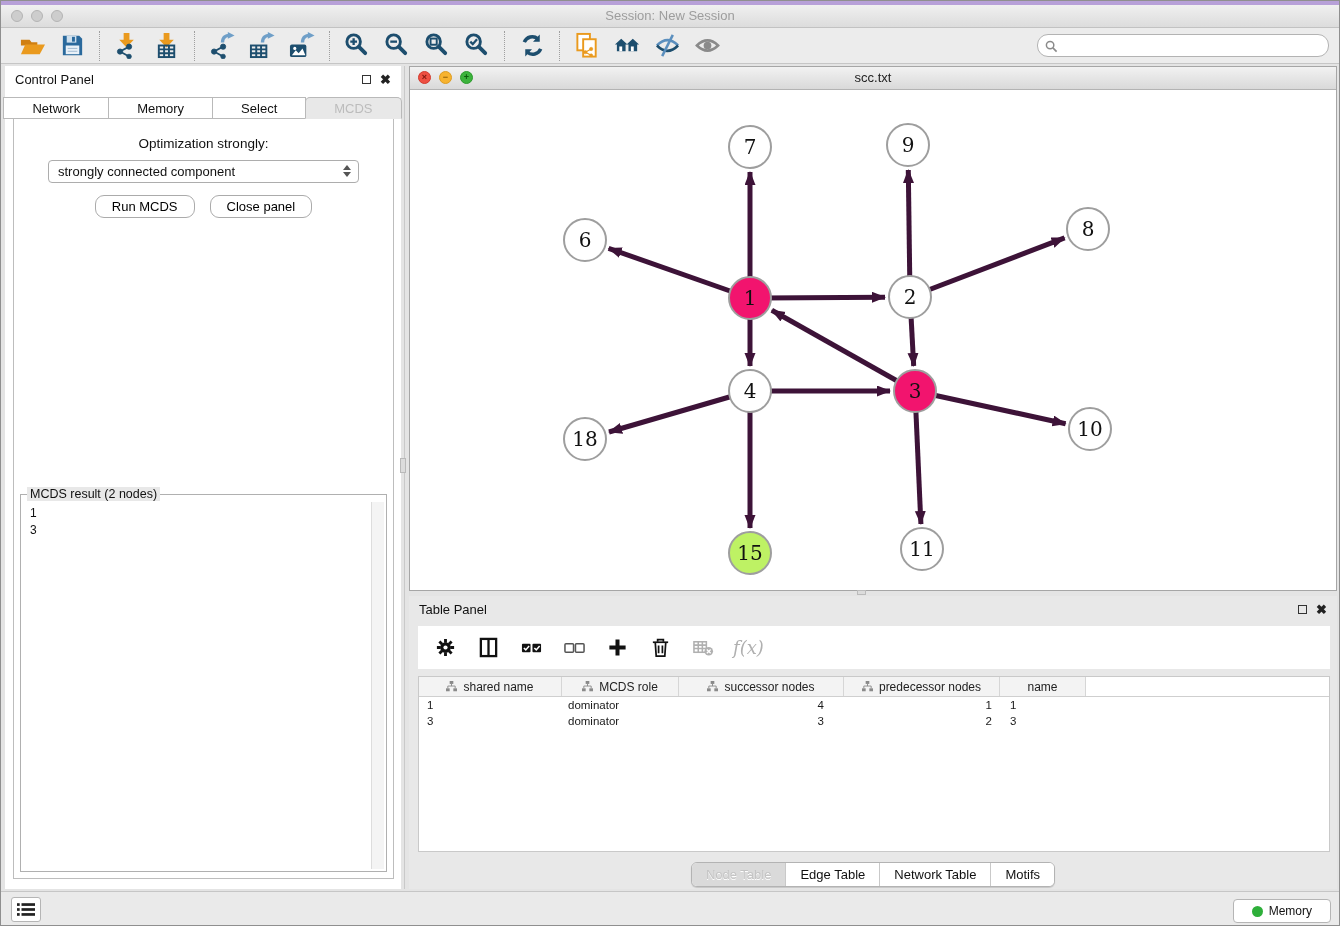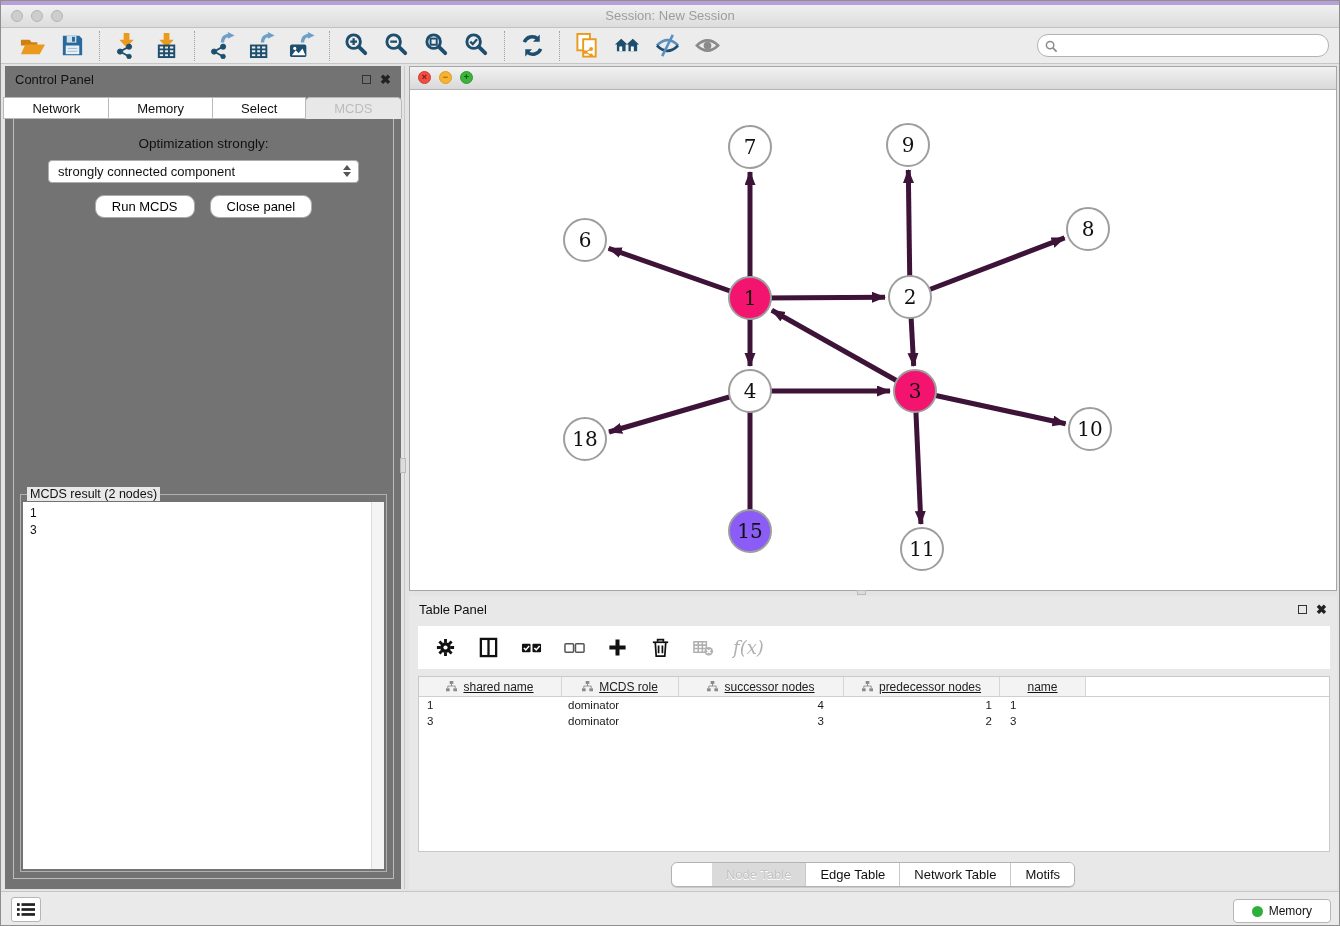--- a/index.html
+++ b/index.html
@@ -26,21 +26,21 @@
     border:1px solid #b3b3b3;border-radius:11px;position:relative;display:flex;align-items:center;}
   .searchbox svg{position:absolute;left:7px;top:5px;width:13px;height:13px;}
   .searchbox input{border:none;outline:none;background:transparent;width:100%;height:100%;
     padding-left:25px;font-size:12.5px;font-family:"Liberation Sans",sans-serif;}
   
   .panel-header{height:26px;display:flex;align-items:center;padding:0 10px;font-size:13px;}
   .panel-icons{margin-left:auto;display:flex;align-items:center;gap:9px;}
   .float-ico{width:9px;height:9px;border:1.5px solid #333;display:inline-block;}
   .close-ico{font-size:13px;font-weight:bold;color:#222;line-height:1;}
   
-  #control-panel{position:absolute;left:4px;top:65px;width:396px;height:823px;background:#737373;}
+  #control-panel{position:absolute;left:4px;top:65px;width:396px;height:823px;background:#ffffff;}
   .cp-tabs{position:absolute;left:0;right:0;top:31px;display:flex;justify-content:center;height:22px;}
   .cp-tab{padding:3px 28px 2px;font-size:13px;background:#fff;border:1px solid #b9b9b9;margin-left:-1px;
     white-space:nowrap;z-index:2;}
   .cp-tab.active{background:#e8e8e8;color:#bcbcbc;border-bottom:1px solid #e8e8e8;
     border-radius:5px 5px 0 0;z-index:3;}
   .cp-content{position:absolute;left:8px;right:7px;top:52px;bottom:10px;border:1px solid #bdbdbd;}
   .opt-label{margin-top:17px;text-align:center;font-size:13.5px;}
   .dropdown{margin:9px auto 0;width:311px;height:23px;background:#fff;border:1px solid #adadad;
     border-radius:4px;display:flex;align-items:center;padding-left:9px;font-size:13px;position:relative;}
   .spinner{position:absolute;right:7px;top:4px;display:flex;flex-direction:column;gap:2px;}
@@ -71,29 +71,29 @@
     font-family:"DejaVu Serif",serif;font-size:20px;color:#111;}
   
   #table-panel{position:absolute;left:408px;top:595px;width:928px;height:293px;background:#e8e8e8;}
   .tp-toolbar{position:absolute;left:9px;top:30px;width:912px;height:43px;background:#fff;
     display:flex;align-items:center;gap:17px;padding-left:14px;}
   .tpbtn{width:26px;height:26px;display:flex;align-items:center;justify-content:center;}
   .tpbtn svg{width:21px;height:21px;display:block;}
   .fx-label{font-family:"DejaVu Serif",serif;font-style:italic;font-size:18px;color:#b0b0b0;}
   .tp-table{position:absolute;left:9px;top:80px;width:912px;height:176px;background:#fff;
     border:1px solid #c9c9c9;overflow:hidden;}
-  .thead{display:flex;height:20px;border-bottom:1px solid #cfcfcf;text-decoration:underline;}
+  .thead{display:flex;height:20px;border-bottom:1px solid #cfcfcf;}
   .th{background:#f3f3f3;border-right:1px solid #d6d6d6;display:flex;align-items:center;
     justify-content:center;gap:6px;font-size:12px;color:#222;}
   .th svg{width:11px;height:11px;}
   .trow{display:flex;height:16px;}
   .td{font-size:11.5px;color:#1a1a1a;line-height:16px;white-space:nowrap;overflow:hidden;}
   .tp-tabs{position:absolute;left:0;right:0;top:266px;display:flex;justify-content:center;}
   .tp-tabgroup{display:flex;border:1px solid #b3b3b3;border-radius:6px;overflow:hidden;background:#fff;
-    box-shadow:0 1px 1px rgba(0,0,0,0.15);padding-left:40px;}
+    box-shadow:0 1px 1px rgba(0,0,0,0.15);}
   .tp-tab{padding:4px 14px;font-size:13px;background:#fff;border-left:1px solid #c9c9c9;white-space:nowrap;}
   .tp-tab:first-child{border-left:none;}
   .tp-tab.active{background:#dadada;color:#c4c4c4;text-shadow:0 1px 0 #fff;}
   
   .vsplit-line{position:absolute;left:403px;top:65px;width:1px;height:823px;background:#c9c9c9;}
   .vsplit-handle{position:absolute;left:399px;top:457px;width:6px;height:15px;background:#dcdcdc;border:1px solid #b9b9b9;}
   .hsplit-handle{position:absolute;left:856px;top:589px;width:9px;height:5px;background:#dcdcdc;border:1px solid #bbb;}
   #status-bar{position:absolute;left:0;top:890px;width:100%;height:36px;background:#eaeaea;border-top:1px solid #c6c6c6;}
   .list-btn{position:absolute;left:10px;top:5px;width:30px;height:25px;background:#fff;border:1px solid #b5b5b5;
     border-radius:3px;display:flex;align-items:center;justify-content:center;}
@@ -321,20 +321,21 @@
     </div>
   </div>
 
   <div id="network-window">
     <div class="nw-titlebar">
       <div class="traffic">
         <span class="light red">×</span>
         <span class="light yellow">−</span>
         <span class="light green">+</span>
       </div>
+      <div class="nw-title">scc.txt</div>
     </div>
     <div id="canvas">
         <svg id="graph-svg" width="926" height="500">
     <defs>
             <marker id="arrow" markerUnits="userSpaceOnUse" markerWidth="16" markerHeight="13" refX="13" refY="5.5" orient="auto">
               <path d="M0 0L14 5.5L0 11z" fill="#3d1338"></path>
             </marker>
           </defs>
           <line x1="340" y1="208" x2="340.0" y2="82.0" stroke="#3d1338" stroke-width="5" marker-end="url(#arrow)"></line>
           <line x1="340" y1="208" x2="198.6" y2="158.3" stroke="#3d1338" stroke-width="5" marker-end="url(#arrow)"></line>
@@ -353,21 +354,21 @@
         <div class="node" style="left: 318px; top: 35px; width: 44px; height: 44px; background: rgb(255, 255, 255); border: 2.5px solid rgb(158, 158, 158);">7</div>
         <div class="node" style="left: 476px; top: 33px; width: 44px; height: 44px; background: rgb(255, 255, 255); border: 2.5px solid rgb(158, 158, 158);">9</div>
         <div class="node" style="left: 153px; top: 128px; width: 44px; height: 44px; background: rgb(255, 255, 255); border: 2.5px solid rgb(158, 158, 158);">6</div>
         <div class="node" style="left: 656px; top: 117px; width: 44px; height: 44px; background: rgb(255, 255, 255); border: 2.5px solid rgb(158, 158, 158);">8</div>
         <div class="node" style="left: 318px; top: 186px; width: 44px; height: 44px; background: rgb(242, 20, 110); border: 2.5px solid rgb(158, 158, 158);">1</div>
         <div class="node" style="left: 478px; top: 185px; width: 44px; height: 44px; background: rgb(255, 255, 255); border: 2.5px solid rgb(158, 158, 158);">2</div>
         <div class="node" style="left: 318px; top: 279px; width: 44px; height: 44px; background: rgb(255, 255, 255); border: 2.5px solid rgb(158, 158, 158);">4</div>
         <div class="node" style="left: 483px; top: 279px; width: 44px; height: 44px; background: rgb(242, 20, 110); border: 2.5px solid rgb(158, 158, 158);">3</div>
         <div class="node" style="left: 153px; top: 327px; width: 44px; height: 44px; background: rgb(255, 255, 255); border: 2.5px solid rgb(158, 158, 158);">18</div>
         <div class="node" style="left: 658px; top: 317px; width: 44px; height: 44px; background: rgb(255, 255, 255); border: 2.5px solid rgb(158, 158, 158);">10</div>
-        <div class="node" style="left: 318px; top: 419px; width: 44px; height: 44px; background: #8b5cf6; border: 2.5px solid rgb(158, 158, 158);">15</div>
+        <div class="node" style="left: 318px; top: 441px; width: 44px; height: 44px; background: #bef264; border: 2.5px solid rgb(158, 158, 158);">15</div>
         <div class="node" style="left: 490px; top: 437px; width: 44px; height: 44px; background: rgb(255, 255, 255); border: 2.5px solid rgb(158, 158, 158);">11</div>
       </div>
   </div>
 
   <div id="table-panel">
     <div class="panel-header">
       <span>Table Panel</span>
       <span class="panel-icons">
         <span class="float-ico"></span>
         <span class="close-ico">✖</span>

